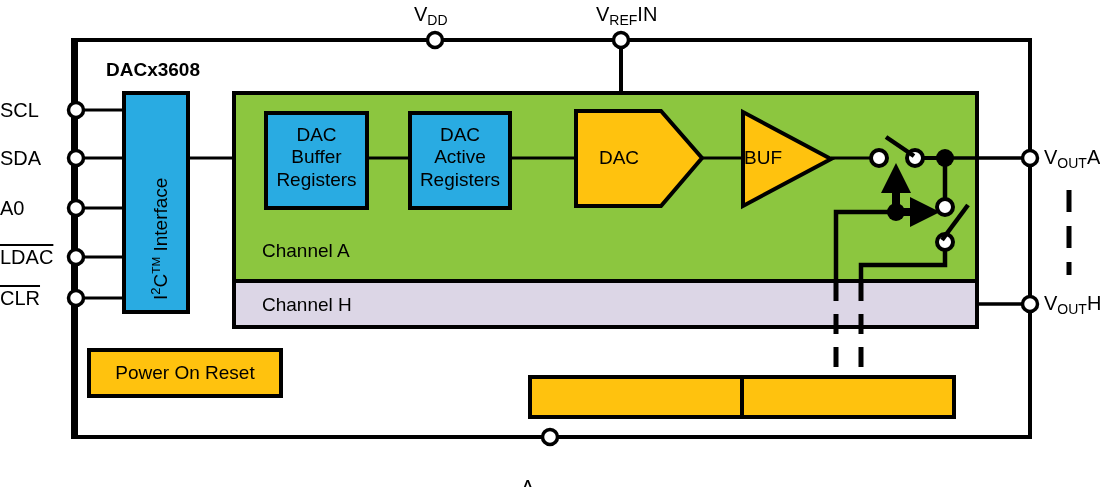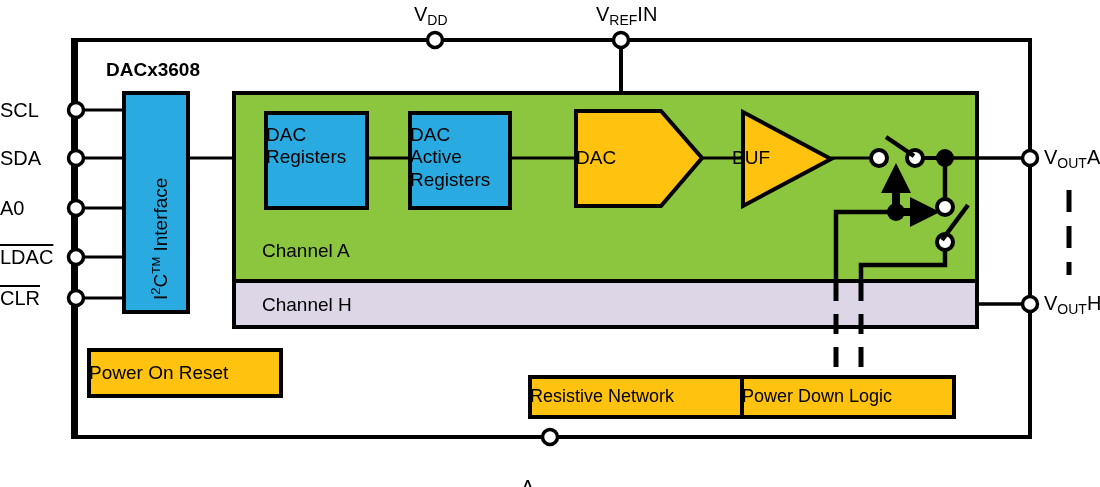--- a/index.html
+++ b/index.html
@@ -3,21 +3,21 @@
 <meta charset="utf-8">
 <style>
   html,body{margin:0;padding:0;background:#ffffff;}
   body{font-family:"Liberation Sans",sans-serif;}
   #root{position:relative;width:1100px;height:487px;background:#ffffff;overflow:hidden;}
   svg#diagram{position:absolute;left:0;top:0;width:1100px;height:487px;}
   .lbl{position:absolute;font-family:"Liberation Sans",sans-serif;color:#000;white-space:nowrap;}
   .sub{font-size:0.70em;vertical-align:baseline;position:relative;top:0.28em;}
   .ovl{text-decoration:overline;margin-top:8px;}
   .pin-lbl{font-size:20px;text-align:left;}
-  .blk-lbl{font-size:19px;text-align:left;line-height:1.18;}
+  .blk-lbl{font-size:19px;text-align:center;line-height:1.18;}
   .chip-title{font-size:19px;font-weight:bold;}
   .chan-lbl{font-size:19px;}
   .vert-lbl{font-size:19px;transform-origin:0 0;}
 </style>
 </head>
 <body>
 
 <div id="root">
 
   <svg id="diagram" viewBox="0 0 1100 487">
@@ -138,35 +138,34 @@
   <div class="lbl" style="left:521px;top:459px;font-size:20px;margin-top:17px;">
     <span>A</span><span class="sub">GND</span>
   </div>
 
   <div class="lbl vert-lbl" style="left:148px;top:300px;transform:rotate(-90deg);">
     <span>I</span><span style="font-size:0.68em;vertical-align:super;">2</span><span>C</span><span style="font-size:0.62em;vertical-align:super;">TM</span><span> Interface</span>
   </div>
 
   <div class="lbl blk-lbl" style="left:266px;top:124px;width:101px;">
     <div>DAC</div>
+    <div>Buffer</div>
     <div>Registers</div>
   </div>
 
   <div class="lbl blk-lbl" style="left:410px;top:124px;width:100px;">
     <div>DAC</div>
     <div>Active</div>
     <div>Registers</div>
   </div>
 
   <div class="lbl blk-lbl" style="left:576px;top:147px;width:86px;">DAC</div>
 
   <div class="lbl blk-lbl" style="left:732px;top:147px;width:62px;">BUF</div>
 
   <div class="lbl chan-lbl" style="left:262px;top:240px;">Channel A</div>
   <div class="lbl chan-lbl" style="left:262px;top:294px;">Channel H</div>
 
   <div class="lbl blk-lbl" style="left:89px;top:362px;width:192px;">Power On Reset</div>
 
-  <div class="lbl blk-lbl" style="left:530px;top:386px;width:212px;font-size:18px;">Resistive Network</div>
 
-  <div class="lbl blk-lbl" style="left:742px;top:386px;width:212px;font-size:18px;">Power Down Logic</div>
 
 </div>
 
 </body></html>

